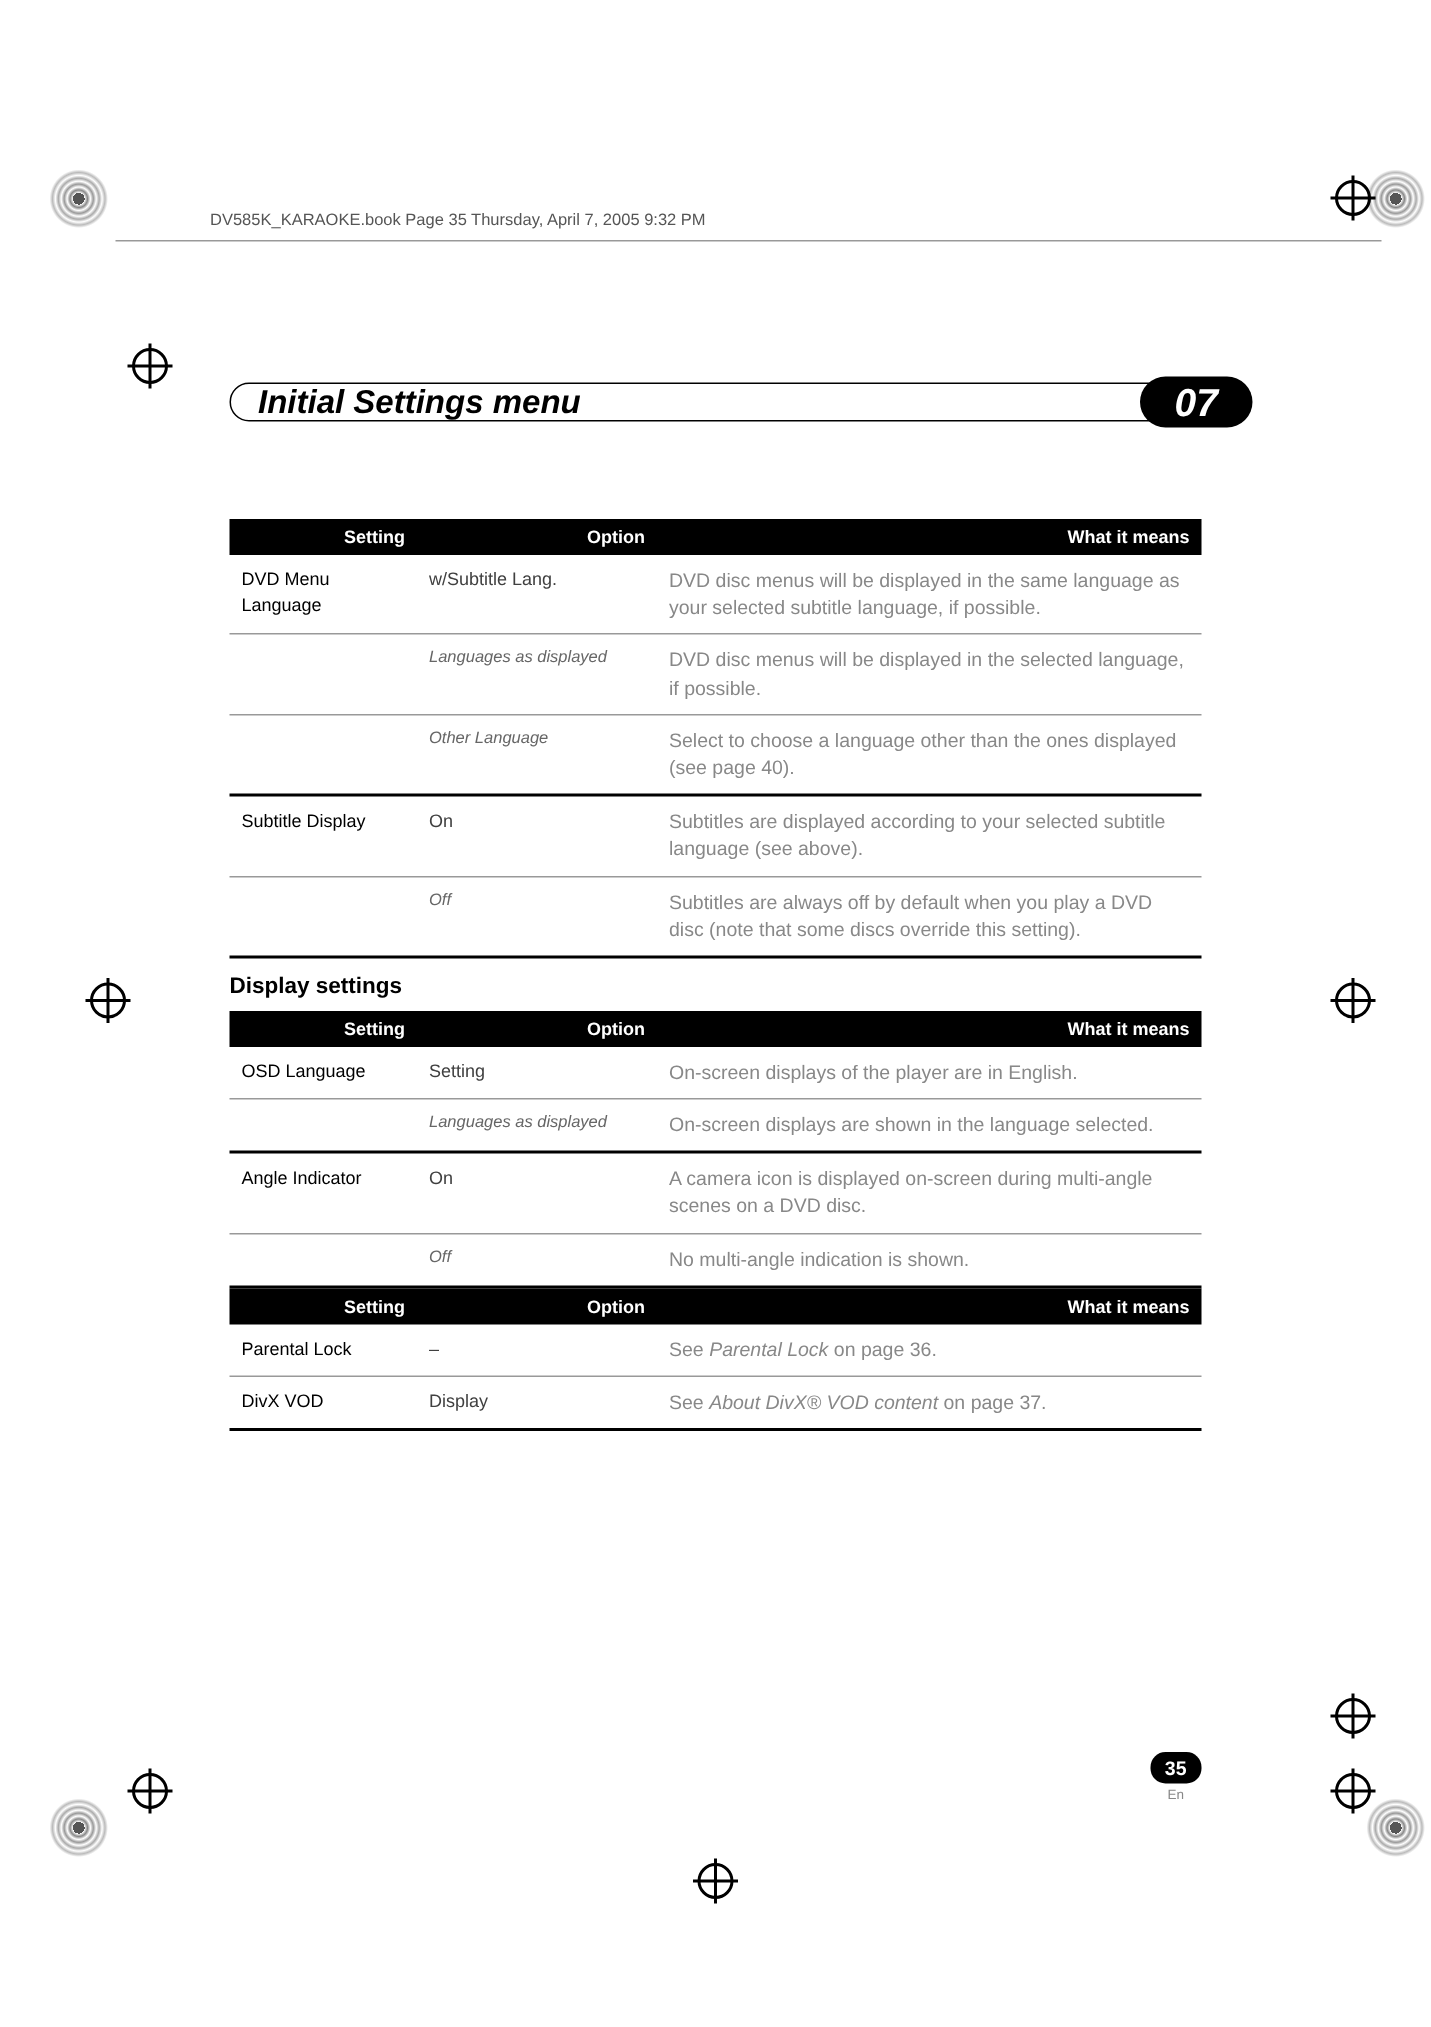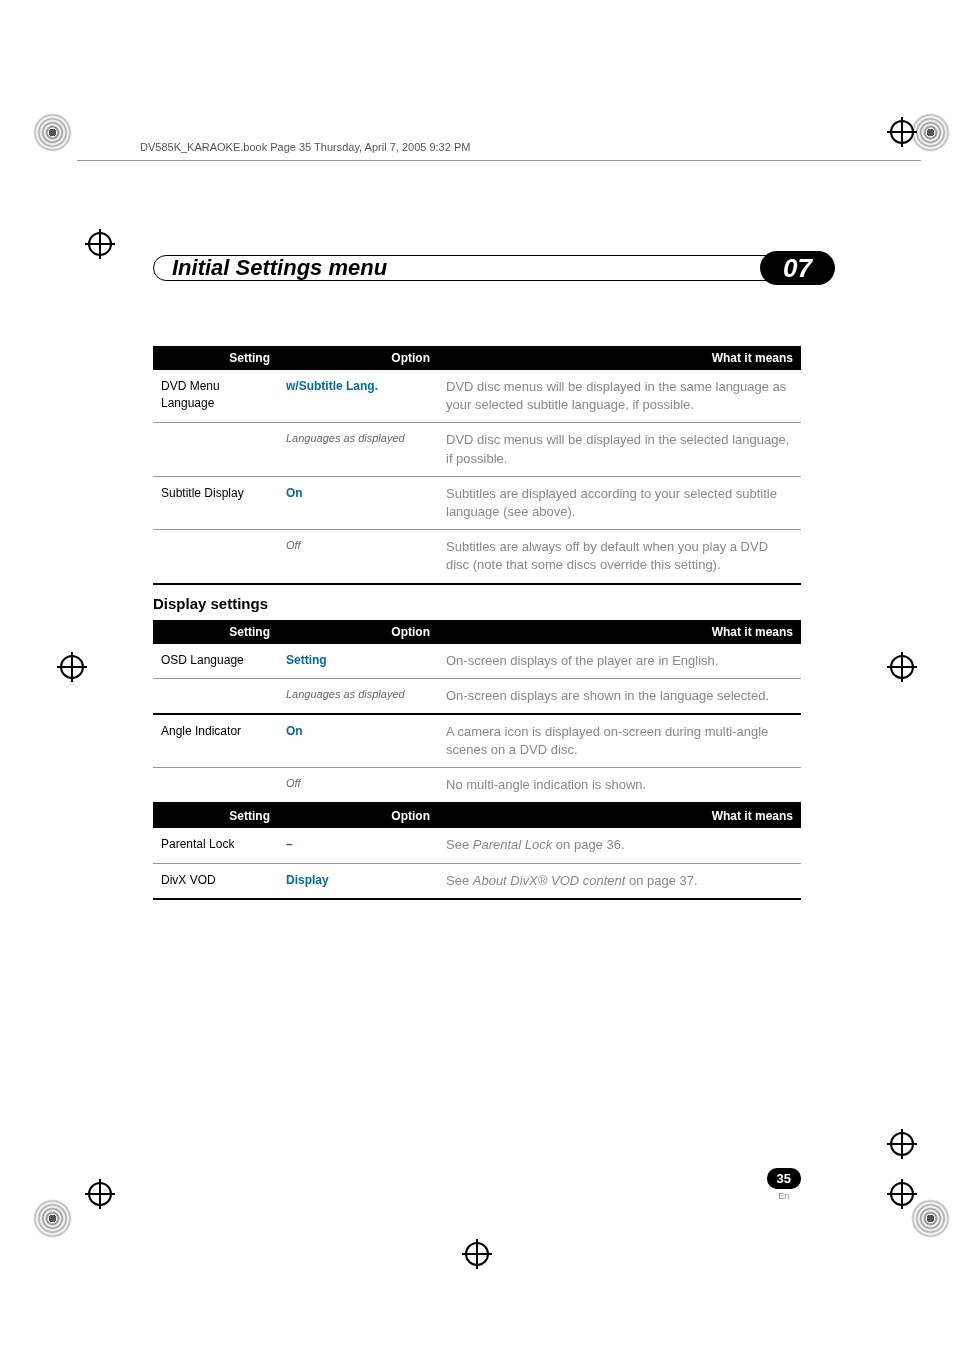--- a/index.html
+++ b/index.html
@@ -131,22 +131,22 @@
     }
     tbody tr:last-child td {
       border-bottom: 2px solid #000;
     }
     .setting-name {
       font-weight: normal;
       color: #000;
       font-size: 12px;
     }
     .option-bold {
-      font-weight: bold;
-      color: #0369a1;
+      font-weight: normal;
+      color: #404040;
       font-size: 12px;
     }
     .option-italic {
       font-style: italic;
       color: #666;
     }
     .desc {
       color: #888;
       font-size: 13px;
     }
@@ -220,20 +220,25 @@
     <tbody id="table1-body">
         <tr>
           <td><span class="setting-name">DVD Menu Language</span></td>
           <td><span class="option-bold">w/Subtitle Lang.</span></td>
           <td class="desc">DVD disc menus will be displayed in the same language as your selected subtitle language, if possible.</td>
         </tr>
         <tr>
           <td></td>
           <td><span class="option-italic">Languages as displayed</span></td>
           <td class="desc">DVD disc menus will be displayed in the selected language, if possible.</td>
+        </tr>
+        <tr class="thick-border">
+          <td></td>
+          <td><span class="option-italic">Other Language</span></td>
+          <td class="desc">Select to choose a language other than the ones displayed (see page 40).</td>
         </tr>
         <tr>
           <td><span class="setting-name">Subtitle Display</span></td>
           <td><span class="option-bold">On</span></td>
           <td class="desc">Subtitles are displayed according to your selected subtitle language (see above).</td>
         </tr>
         <tr>
           <td></td>
           <td><span class="option-italic">Off</span></td>
           <td class="desc">Subtitles are always off by default when you play a DVD disc (note that some discs override this setting).</td>

